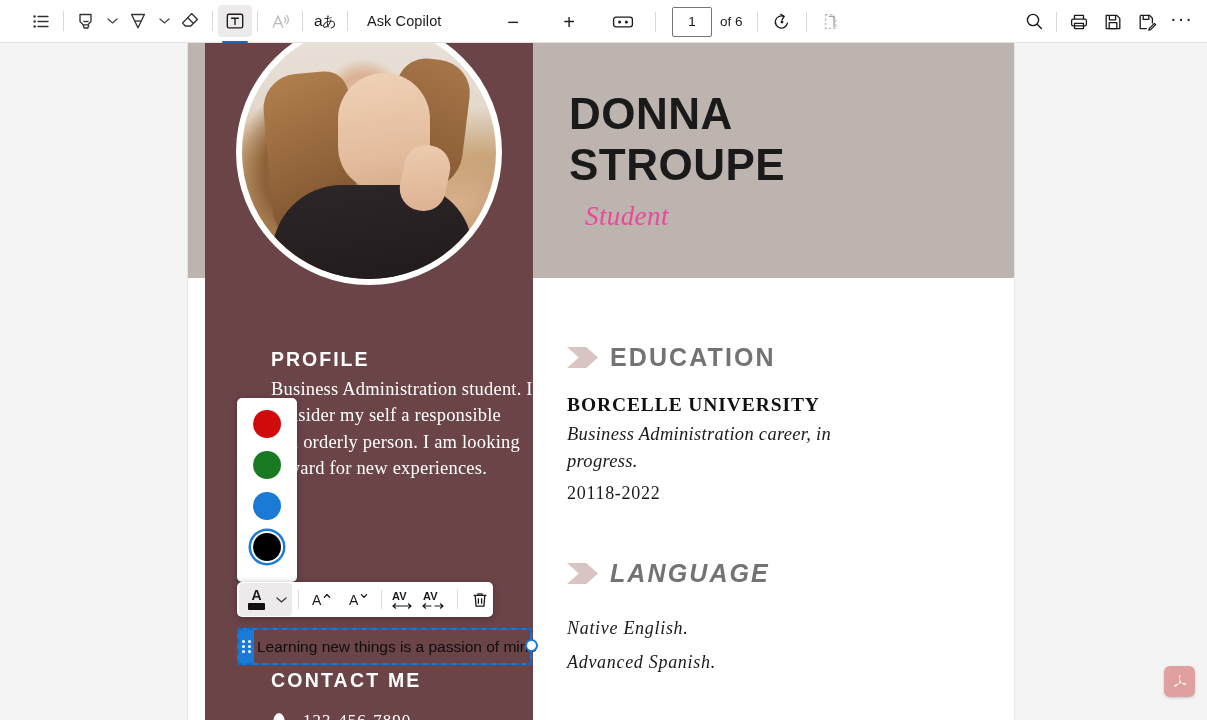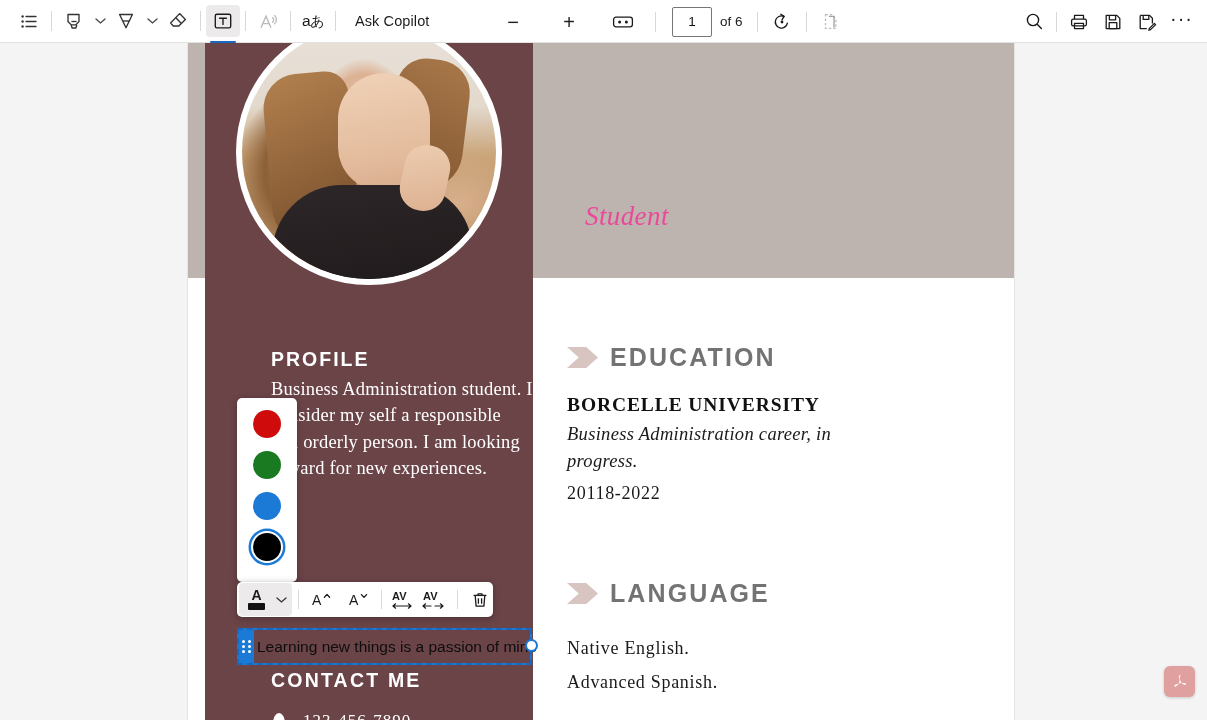--- a/index.html
+++ b/index.html
@@ -12,21 +12,21 @@
   #root { position: relative; width: 1207px; height: 720px; overflow: hidden; background:#f1f1f1;}
 
   
   .toolbar {
     position: absolute; left:0; top:0; width:1207px; height:43px;
     background:#ffffff;
     border-bottom:1px solid #e2e2e2;
     display:flex; align-items:center;
     z-index: 40;
   }
-  .tb-left { display:flex; align-items:center; padding-left:12px; }
+  .tb-left { display:flex; align-items:center; padding-left:24px; }
   .tb-right { position:absolute; right:8px; top:0; height:43px; display:flex; align-items:center; }
   .tb-btn {
     width:34px; height:32px; border-radius:4px;
     display:flex; align-items:center; justify-content:center;
     color:#3a3a3a; position:relative;
   }
   .tb-btn svg { display:block; }
   .tb-sep { width:1px; height:20px; background:#d8d8d8; margin:0 5px; }
   .tb-chev { width:18px; height:32px; display:flex; align-items:center; justify-content:center; color:#444;}
   .tb-active {
@@ -435,33 +435,37 @@
       <div class="head-band"></div>
 
       <div class="photo">
         <div class="hairL"></div>
         <div class="hairR"></div>
         <div class="face"></div>
         <div class="shirt"></div>
         <div class="hand"></div>
       </div>
 
+      <div class="name">
+        <div>DONNA</div>
+        <div>STROUPE</div>
+      </div>
       <div class="role">Student</div>
 
       <div class="sec" style="top:300px;">
         <div class="sec-head">
           <div class="arrow-ico"></div>
           <div class="sec-title">EDUCATION</div>
         </div>
         <div class="org">BORCELLE UNIVERSITY</div>
         <div class="desc">Business Administration career, in progress.</div>
         <div class="plain">20118-2022</div>
       </div>
 
-      <div class="sec" style="top:536px;">
+      <div class="sec" style="top:516px;font-style:italic;">
         <div class="sec-head">
           <div class="arrow-ico"></div>
           <div class="sec-title">LANGUAGE</div>
         </div>
         <div class="plain" style="margin-top:26px;">Native English.</div>
         <div class="plain" style="margin-top:6px;">Advanced Spanish.</div>
       </div>
 
       <div class="profile-title">PROFILE</div>
       <div class="profile-body">Business Administration student. I consider my self a responsible and orderly person. I am looking foward for new experiences.</div>

